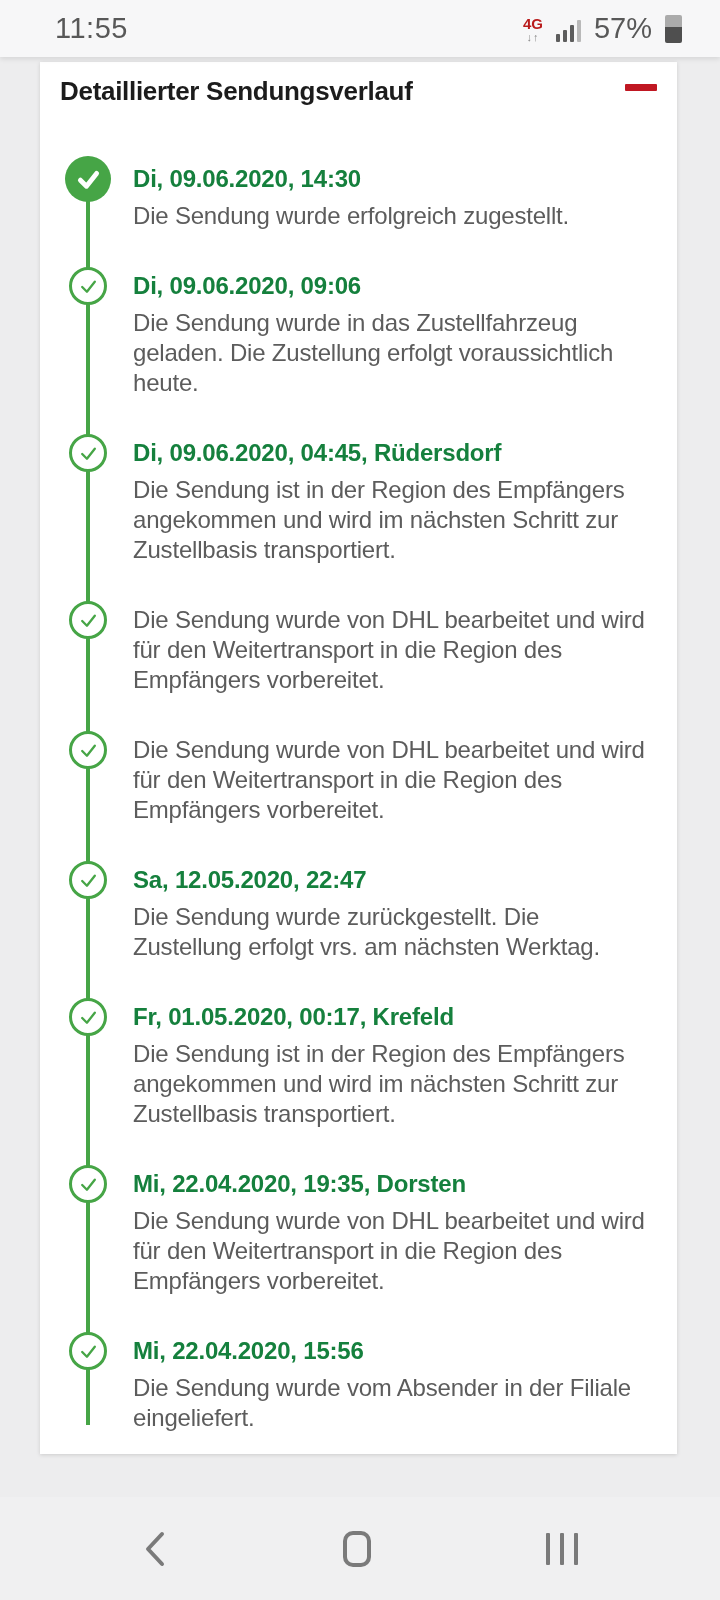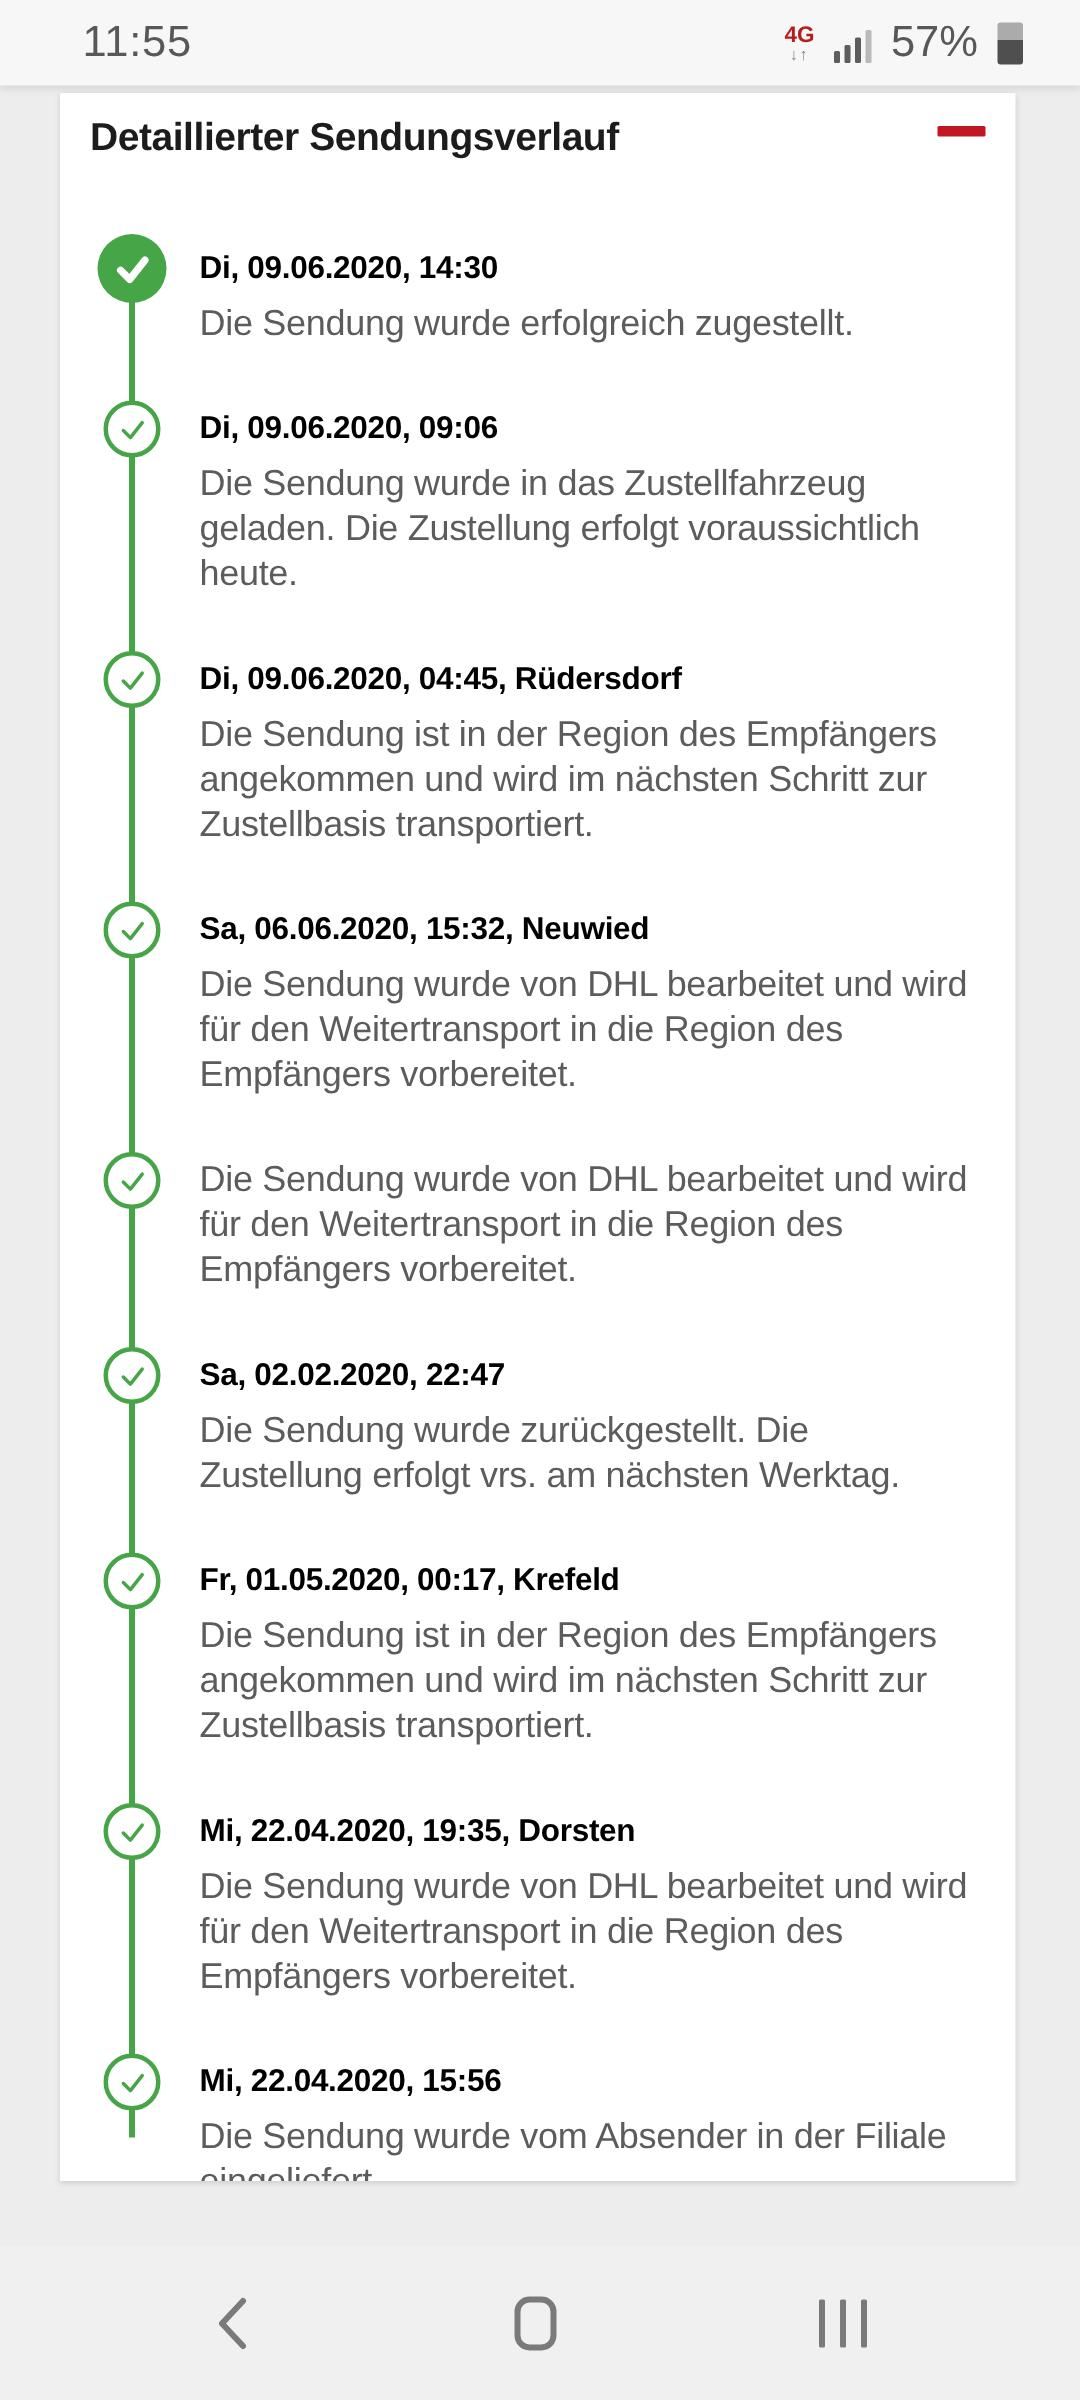--- a/index.html
+++ b/index.html
@@ -62,21 +62,21 @@
   }
 
   
   .timeline { position: relative; margin-top: 58px; }
   .tl-line {
     position: absolute; left: 46px; top: 15px; width: 4px; height: 1246px;
     background: #46a546; z-index: 0;
   }
   .entry { position: relative; padding: 0 30px 0 93px; margin-bottom: 40px; z-index: 1; }
   .entry-date {
-    font-size: 21px; font-weight: bold; color: #000000;
+    font-size: 24px; font-weight: bold; color: #15803d;
     line-height: 30px; margin-bottom: 7px; letter-spacing: -0.2px;
   }
   .entry-text {
     font-size: 24px; color: #5c5c5c; line-height: 30px; letter-spacing: -0.2px;
   }
   .dot {
     position: absolute; display: flex; align-items: center; justify-content: center;
     border-radius: 50%;
   }
   .entry.filled .dot {
@@ -168,40 +168,39 @@
     <div class="entry-date">Di, 09.06.2020, 04:45, Rüdersdorf</div>
     <div class="entry-text">Die Sendung ist in der Region des Empfängers angekommen und wird im nächsten Schritt zur Zustellbasis transportiert.</div>
   </div>
 
   <div class="entry outlined">
     <span class="dot">
       <svg viewBox="0 0 20 20">
             <polyline points="4,10.5 8.5,15 16,5.5"></polyline>
           </svg>
     </span>
-    <div class="entry-date">Sa, 06.06.2020, 15:32, Neuwied</div>
     <div class="entry-text">Die Sendung wurde von DHL bearbeitet und wird für den Weitertransport in die Region des Empfängers vorbereitet.</div>
   </div>
 
   <div class="entry outlined">
     <span class="dot">
       <svg viewBox="0 0 20 20">
             <polyline points="4,10.5 8.5,15 16,5.5"></polyline>
           </svg>
     </span>
     <div class="entry-text">Die Sendung wurde von DHL bearbeitet und wird für den Weitertransport in die Region des Empfängers vorbereitet.</div>
   </div>
 
   <div class="entry outlined">
     <span class="dot">
       <svg viewBox="0 0 20 20">
             <polyline points="4,10.5 8.5,15 16,5.5"></polyline>
           </svg>
     </span>
-    <div class="entry-date">Sa, 02.02.2020, 22:47</div>
+    <div class="entry-date">Sa, 12.05.2020, 22:47</div>
     <div class="entry-text">Die Sendung wurde zurückgestellt. Die Zustellung erfolgt vrs. am nächsten Werktag.</div>
   </div>
 
   <div class="entry outlined">
     <span class="dot">
       <svg viewBox="0 0 20 20">
             <polyline points="4,10.5 8.5,15 16,5.5"></polyline>
           </svg>
     </span>
     <div class="entry-date">Fr, 01.05.2020, 00:17, Krefeld</div>

